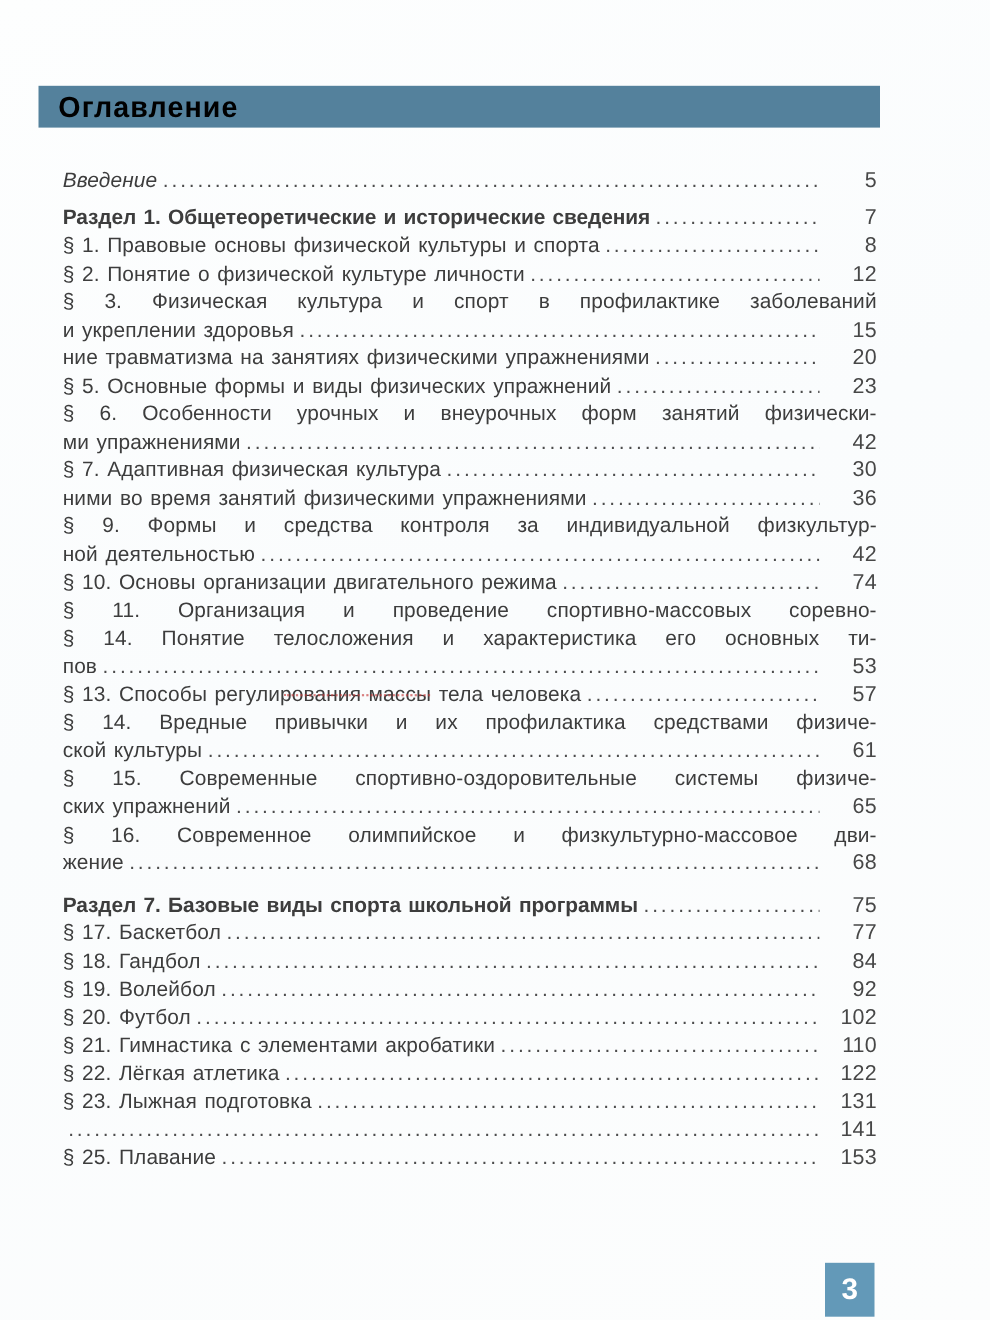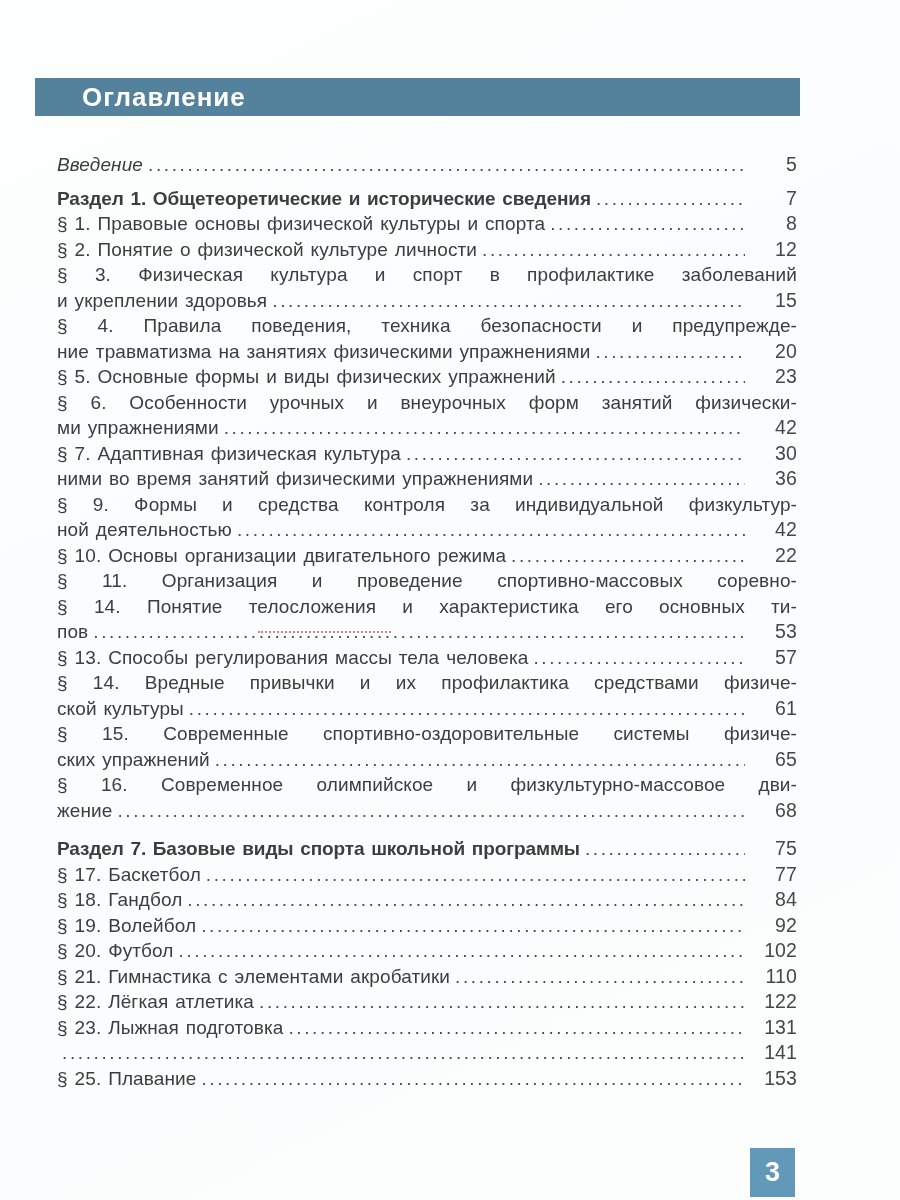--- a/index.html
+++ b/index.html
@@ -16,25 +16,25 @@
 
   
   .band {
     position: absolute;
     left: 35px; top: 78px;
     width: 765px; height: 38px;
     display: flex; align-items: center;
     background: #54819c;
   }
   .band .title {
-    color: #ffffff;
+    color: #000000;
     font-size: 26px;
     font-weight: bold;
     letter-spacing: 1px;
-    padding-left: 47px;
+    padding-left: 18px;
     transform: scaleY(1.02);
   }
 
   
   .toc {
     position: absolute;
     left: 57px; top: 152px;
     width: 740px;
     font-size: 19px;
     line-height: 25.5px;
@@ -123,21 +123,20 @@
         <span class="label">§ 2. Понятие о физической культуре личности</span>
         <span class="leader"></span>
         <span class="num">12</span>
       </div>
       <div class="wrapline item"><span class="label">§ 3. Физическая культура и спорт в профилактике заболеваний</span></div>
       <div class="row item">
         <span class="label">и укреплении здоровья</span>
         <span class="leader"></span>
         <span class="num">15</span>
       </div>
-      <div class="wrapline item"><span class="label">§ 4. Правила поведения, техника безопасности и предупрежде-</span></div>
       <div class="row item">
         <span class="label">ние травматизма на занятиях физическими упражнениями</span>
         <span class="leader"></span>
         <span class="num">20</span>
       </div>
       <div class="row item">
         <span class="label">§ 5. Основные формы и виды физических упражнений</span>
         <span class="leader"></span>
         <span class="num">23</span>
       </div>
@@ -159,21 +158,21 @@
       </div>
       <div class="wrapline item"><span class="label">§ 9. Формы и средства контроля за индивидуальной физкультур-</span></div>
       <div class="row item">
         <span class="label">ной деятельностью</span>
         <span class="leader"></span>
         <span class="num">42</span>
       </div>
       <div class="row item">
         <span class="label">§ 10. Основы организации двигательного режима</span>
         <span class="leader"></span>
-        <span class="num">22</span>
+        <span class="num">74</span>
       </div>
       <div class="wrapline item"><span class="label">§ 11. Организация и проведение спортивно-массовых соревно-</span></div>
       <div class="wrapline item"><span class="label">§ 14. Понятие телосложения и характеристика его основных ти-</span></div>
       <div class="row item">
         <span class="label">пов</span>
         <span class="leader"></span>
         <span class="num">53</span>
       </div>
       <div class="row item">
         <span class="label">§ 13. Способы регулирования массы тела человека</span>

